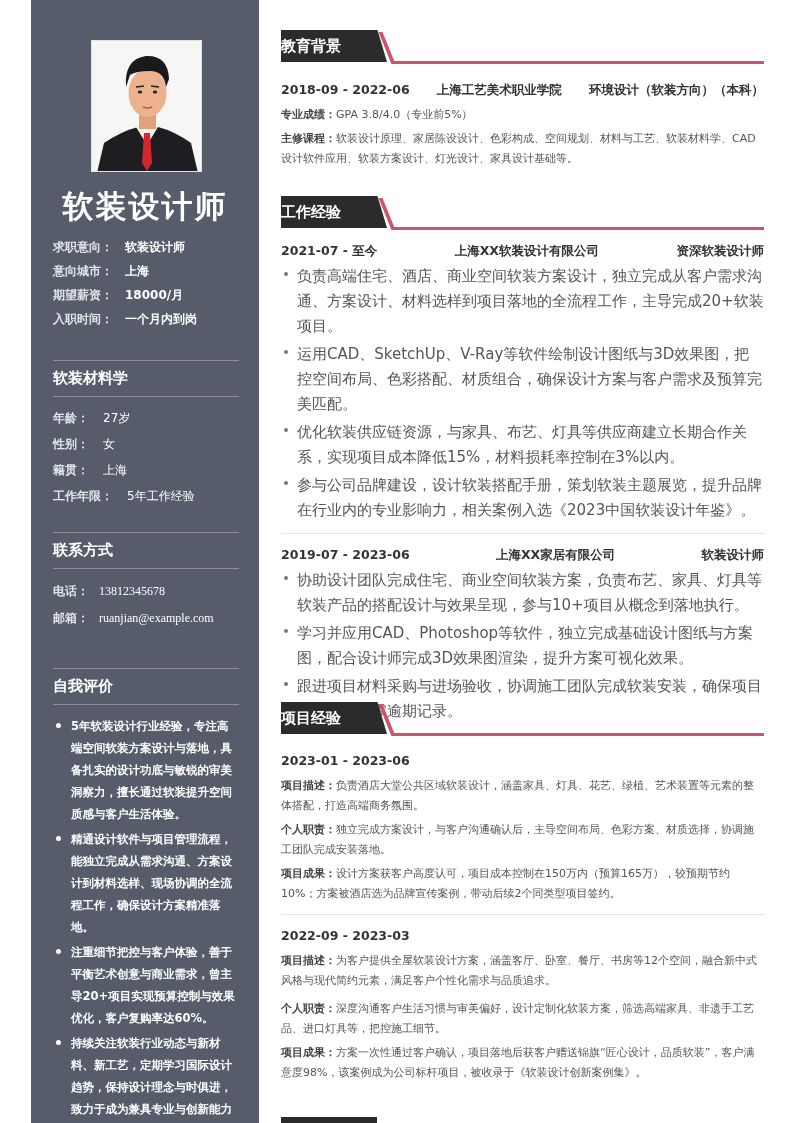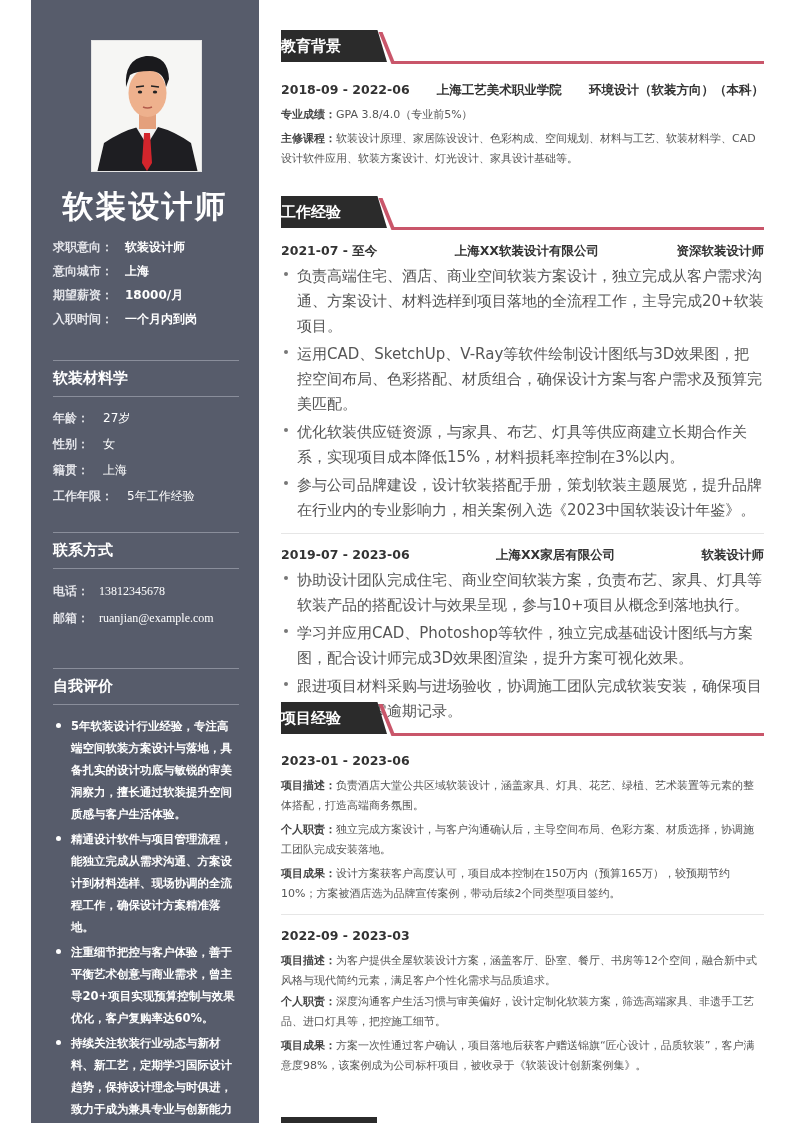--- a/index.html
+++ b/index.html
@@ -202,18 +202,18 @@
         <span>2023-01 - 2023-06</span>
       </div>
     <div class="p" style="margin-top:4px;"><b>项目描述：</b><span>负责酒店大堂公共区域软装设计，涵盖家具、灯具、花艺、绿植、艺术装置等元素的整体搭配，打造高端商务氛围。</span></div>
     <div class="p" style="margin-top:4px;"><b>个人职责：</b><span>独立完成方案设计，与客户沟通确认后，主导空间布局、色彩方案、材质选择，协调施工团队完成安装落地。</span></div>
     <div class="p" style="margin-top:4px;"><b>项目成果：</b><span>设计方案获客户高度认可，项目成本控制在150万内（预算165万），较预期节约10%；方案被酒店选为品牌宣传案例，带动后续2个同类型项目签约。</span></div>
     <div class="divider"></div>
     <div class="row3">
         <span>2022-09 - 2023-03</span>
       </div>
     <div class="p" style="margin-top:4px;"><b>项目描述：</b><span>为客户提供全屋软装设计方案，涵盖客厅、卧室、餐厅、书房等12个空间，融合新中式风格与现代简约元素，满足客户个性化需求与品质追求。</span></div>
-    <div class="p" style="margin-top:1px;"><b>个人职责：</b><span>深度沟通客户生活习惯与审美偏好，设计定制化软装方案，筛选高端家具、非遗手工艺品、进口灯具等，把控施工细节。</span></div>
+    <div class="p" style="margin-top:8px;"><b>个人职责：</b><span>深度沟通客户生活习惯与审美偏好，设计定制化软装方案，筛选高端家具、非遗手工艺品、进口灯具等，把控施工细节。</span></div>
     <div class="p" style="margin-top:4px;"><b>项目成果：</b><span>方案一次性通过客户确认，项目落地后获客户赠送锦旗“匠心设计，品质软装”，客户满意度98%，该案例成为公司标杆项目，被收录于《软装设计创新案例集》。</span></div>
   </div>
 
   <div style="position:absolute; top:1117px; left:0; width:96px; height:6px; background:#2b2b2b;"></div>
 </div>
 
 </body></html>

